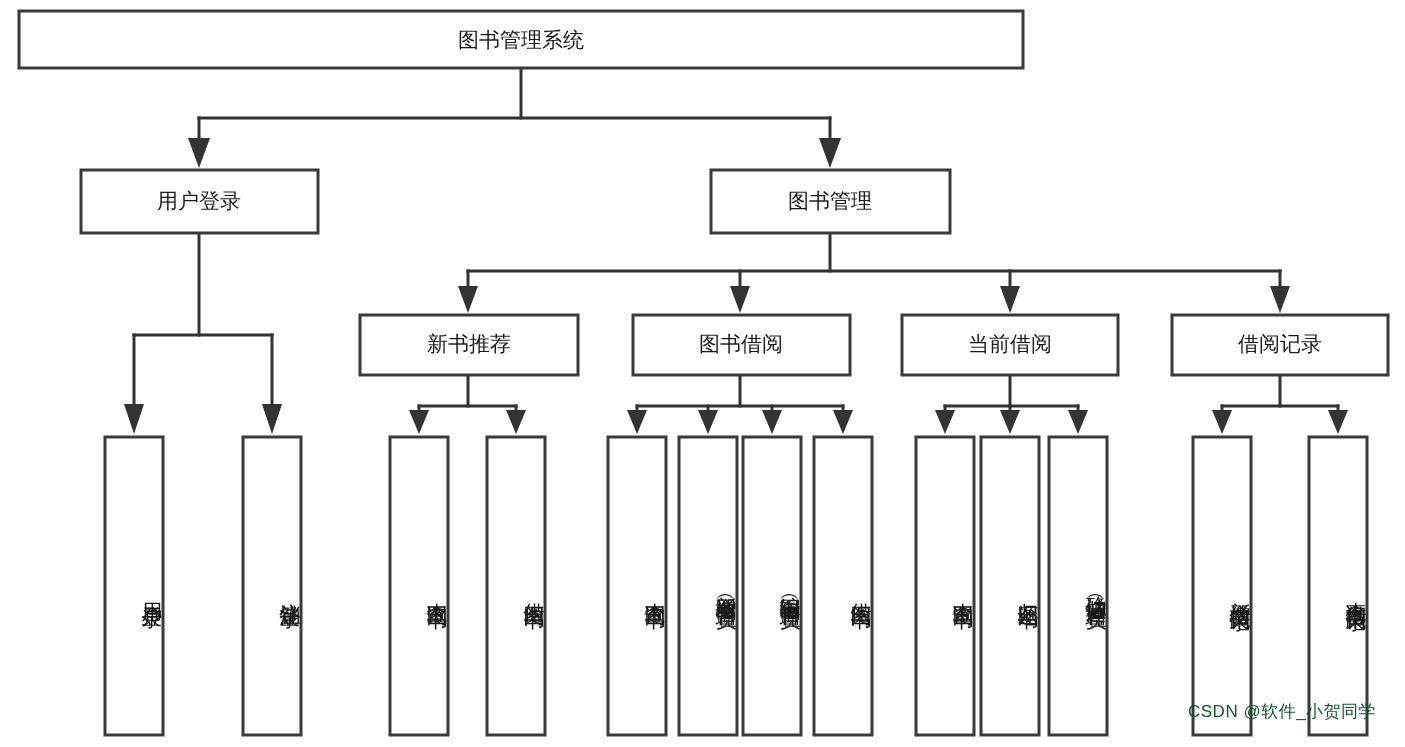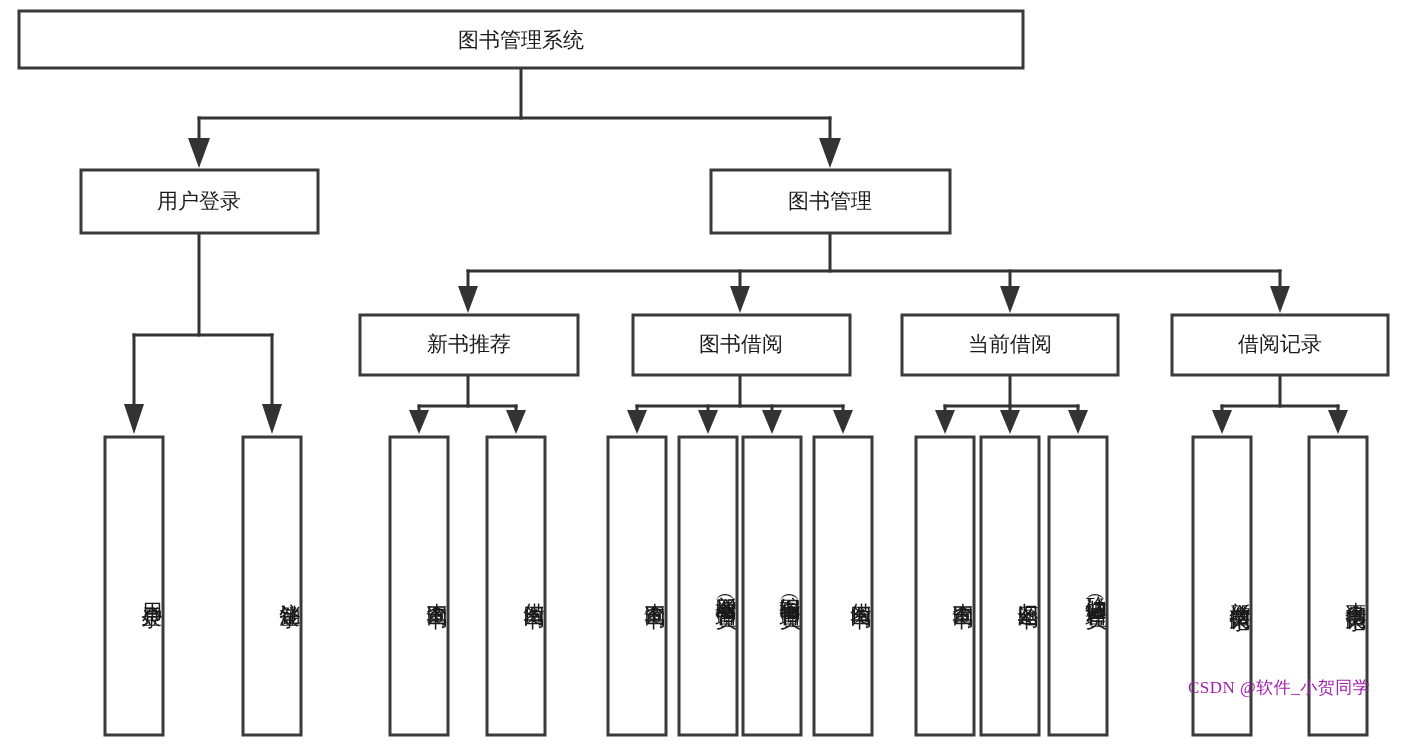--- a/index.html
+++ b/index.html
@@ -58,25 +58,25 @@
     color: #1a1a1a;
     letter-spacing: 2px;
     display: flex;
     align-items: flex-start;
     justify-content: center;
     white-space: nowrap;
     pointer-events: none;
   }
   .watermark {
     position: absolute;
-    font-family: Liberation Serif, serif;
+    font-family: Liberation Sans, sans-serif;
     font-size: 17px;
-    color: #a21caf;
+    color: #14532d;
     left: 1188px;
-    top: 676px;
+    top: 700px;
     letter-spacing: 0.5px;
     white-space: nowrap;
   }
 </style>
 </head>
 <body>
 
 <div id="diagram-root">
 
   <svg id="flow" viewBox="0 0 1405 747">

